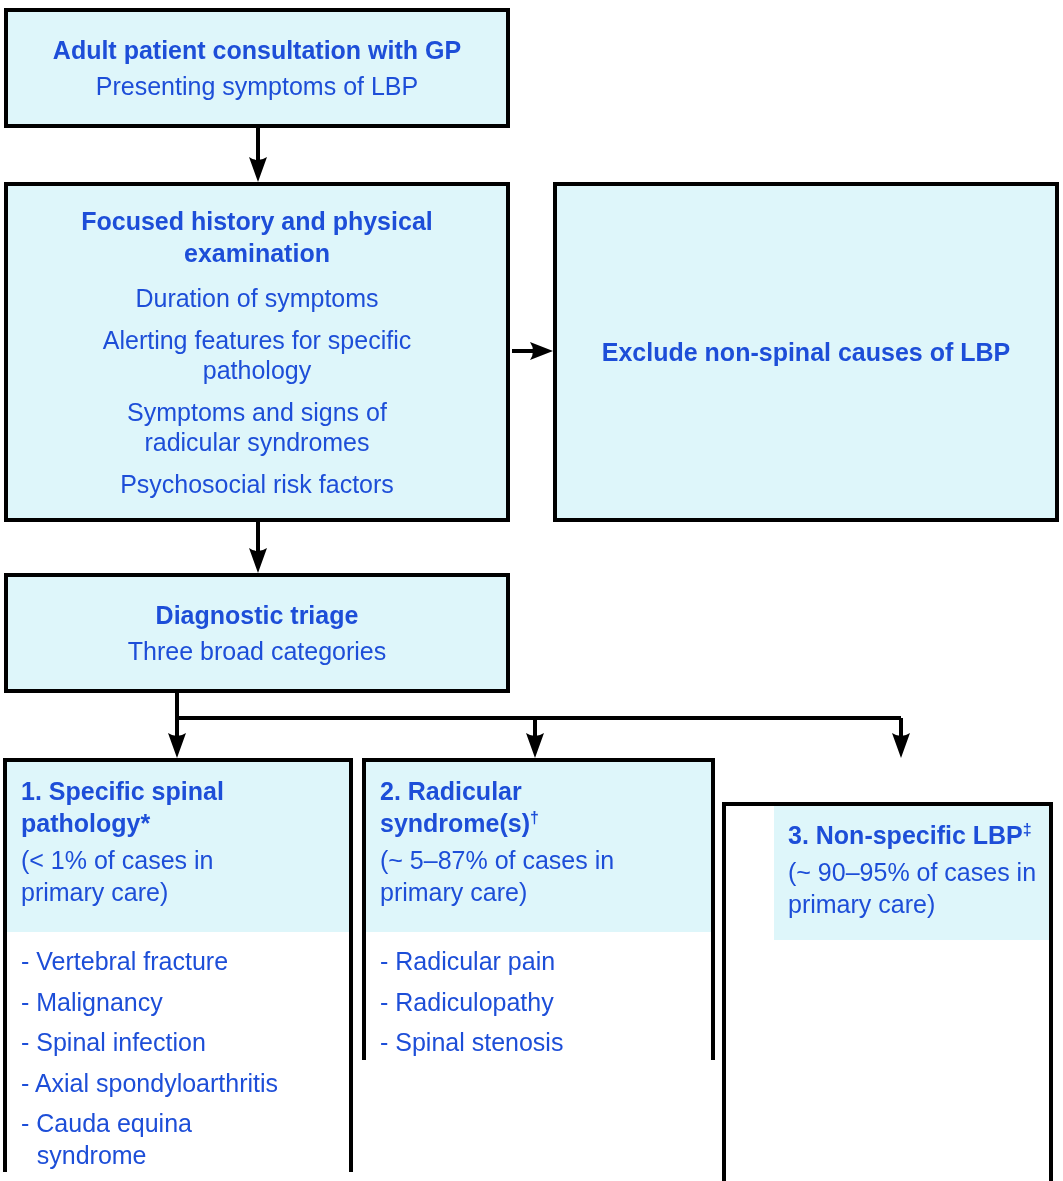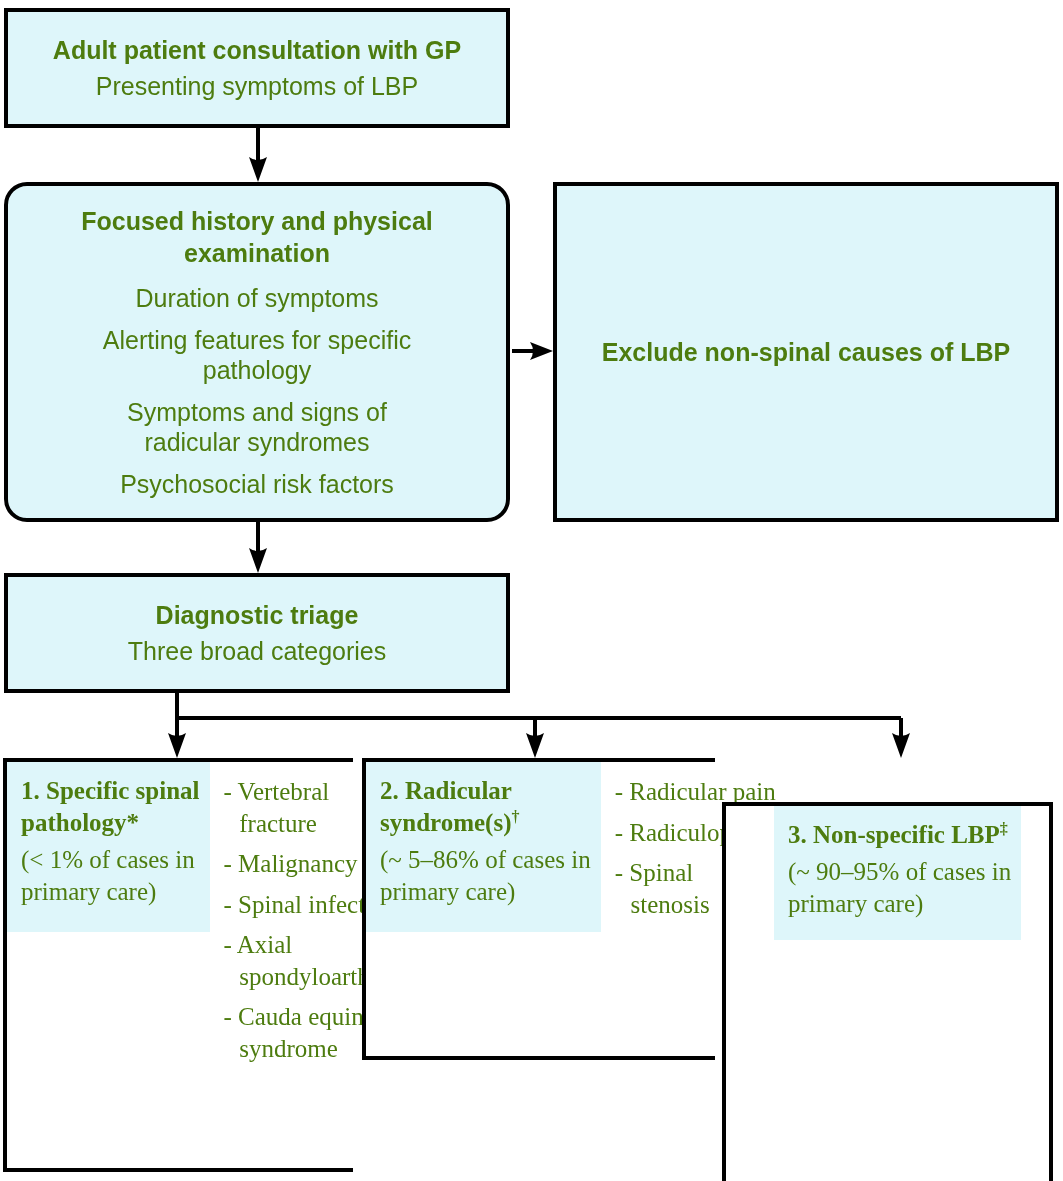--- a/index.html
+++ b/index.html
@@ -13,27 +13,27 @@
     border:4px solid #000;box-sizing:border-box;
   }
   .center-col{
     display:flex;flex-direction:column;justify-content:center;
     align-items:center;text-align:center;
   }
   .title{font-weight:700;font-size:25px;line-height:1.28;}
   .sub{font-size:25px;line-height:1.3;margin-top:4px;}
   .pre{white-space:pre-line;}
   .boxA{left:4px;top:8px;width:506px;height:120px;}
-  .boxB{left:4px;top:182px;width:506px;height:340px;padding:0 16px;border-radius:23px;}
+  .boxB{left:4px;top:182px;width:506px;height:340px;padding:0 16px;}
   .boxB .b-item{font-size:25px;line-height:1.22;margin-top:11px;}
   .boxB .title{margin-bottom:3px;}
   .boxC{left:553px;top:182px;width:506px;height:340px;padding:0 32px;}
   .boxC .bodytxt{font-size:25px;line-height:1.25;margin-top:7px;}
   .boxD{left:4px;top:573px;width:506px;height:120px;}
-  .cat{display:flex;flex-direction:row;padding:0;background:#ffffff;font-family:Liberation Serif, serif;}
+  .cat{display:flex;flex-direction:column;padding:0;background:#ffffff;}
   .cat1{left:3px;top:758px;width:350px;height:414px;}
   .cat2{left:362px;top:758px;width:353px;height:302px;}
   .cat3{left:722px;top:802px;width:331px;height:390px;padding-left:48px;}
   .cat-head{
     background:var(--fill,#def6fa);box-sizing:border-box;
     padding:13px 10px 6px 14px;flex:0 0 auto;
   }
   .cat1 .cat-head,.cat2 .cat-head{height:170px;}
   .cat3 .cat-head{height:134px;}
   .cat-title{font-weight:700;font-size:25px;line-height:1.28;margin-bottom:5px;}
@@ -44,21 +44,21 @@
     font-size:25px;line-height:1.26;margin-bottom:9px;
     padding-left:0.63em;text-indent:-0.63em;white-space:pre-line;
   }
   .cat-body-text{font-size:25px;line-height:1.37;}
   .stroke{stroke:#000;stroke-width:4;fill:none;}
   .head{fill:#000;stroke:none;}
 </style>
 </head>
 <body>
 
-<div class="canvas" style="--fill: #def6fa; color: #4d7c0f;">
+<div class="canvas" style="--fill: #def6fa; color: #1d4ed8;">
 
   <svg class="connectors" width="1063" height="1181" viewBox="0 0 1063 1181">
     <g>
       <line class="stroke" x1="258" y1="128" x2="258" y2="161"></line>
       <path class="head" d="M249,157 Q258,163 267,157 L258,182 Z"></path>
     </g>
     <g>
       <line class="stroke" x1="512" y1="351" x2="533" y2="351"></line>
       <path class="head" d="M530,342 Q536,351 530,360 L553,351 Z"></path>
     </g>
@@ -117,21 +117,21 @@
         <div class="li">- Axial spondyloarthritis</div>
         <div class="li">- Cauda equina
 syndrome</div>
       </div>
   </div>
 
   <div class="box cat cat2">
     <div class="cat-head">
       <div class="cat-title"><span class="pre">2. Radicular
 syndrome(s)</span><sup>†</sup></div>
-      <div class="cat-sub pre">(~ 5–86% of cases in
+      <div class="cat-sub pre">(~ 5–87% of cases in
 primary care)</div>
     </div>
     <div class="cat-body">
         <div class="li">- Radicular pain</div>
         <div class="li">- Radiculopathy</div>
         <div class="li">- Spinal stenosis</div>
       </div>
   </div>
 
   <div class="box cat cat3">

